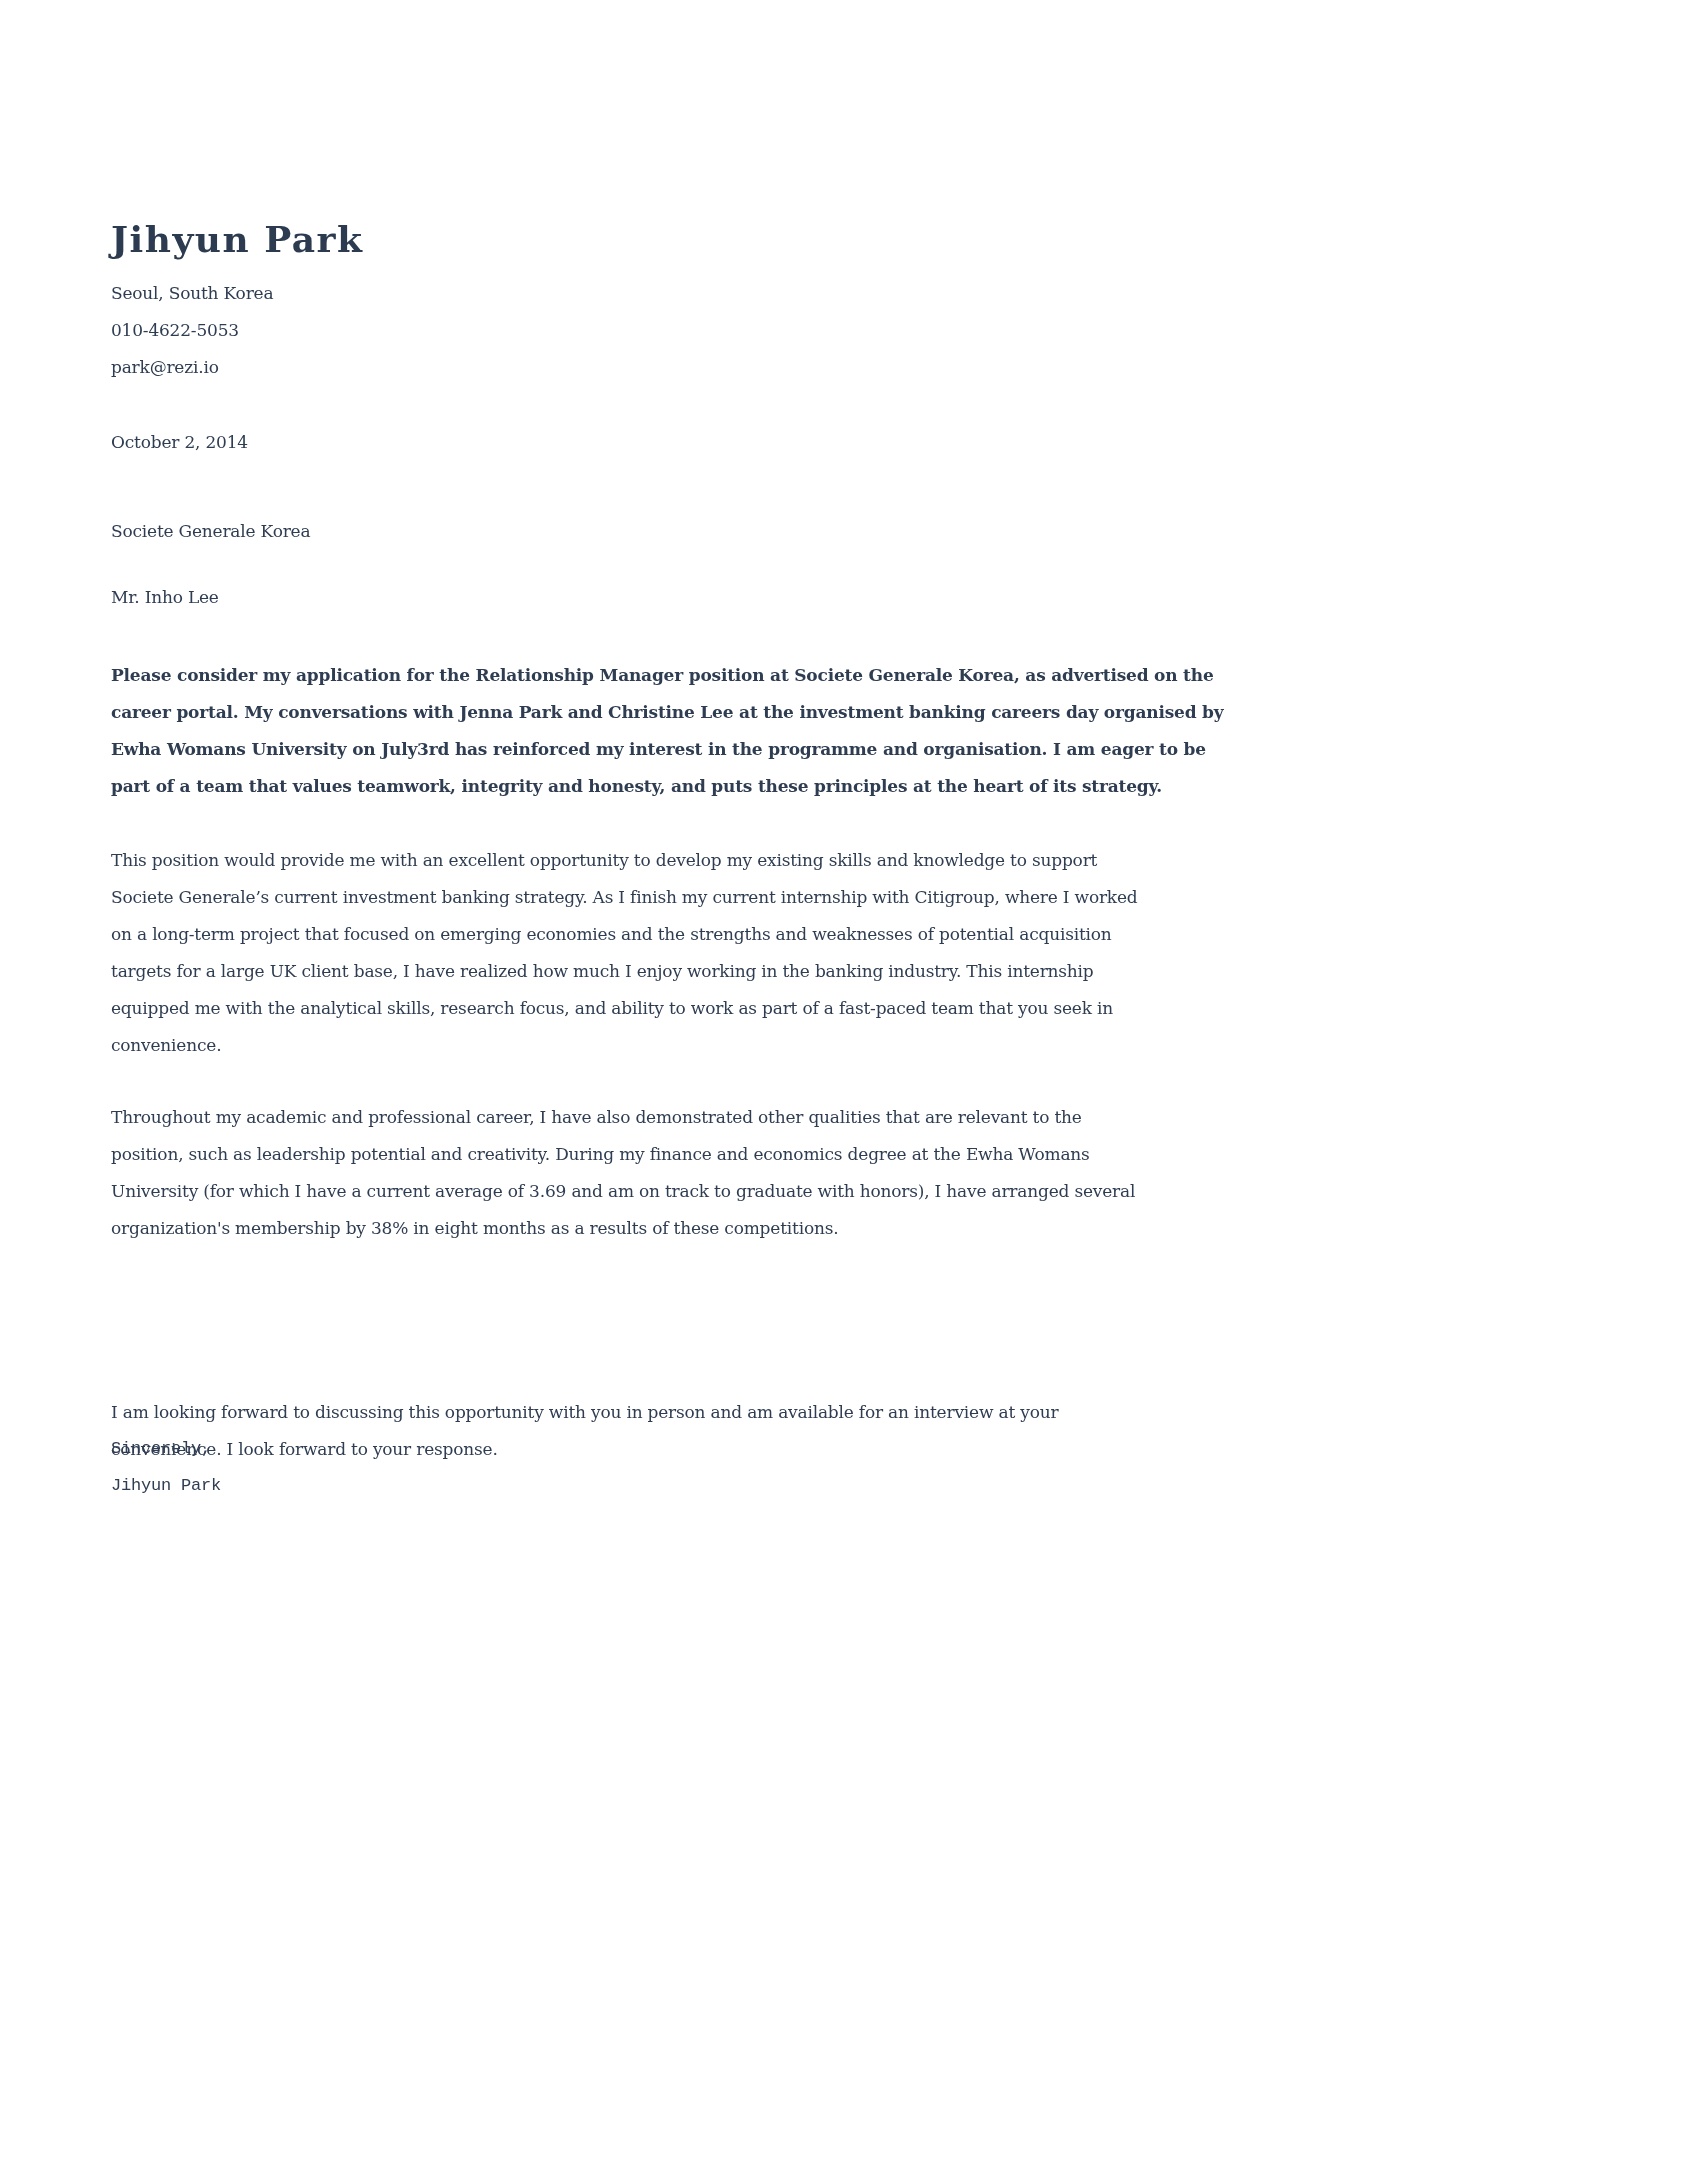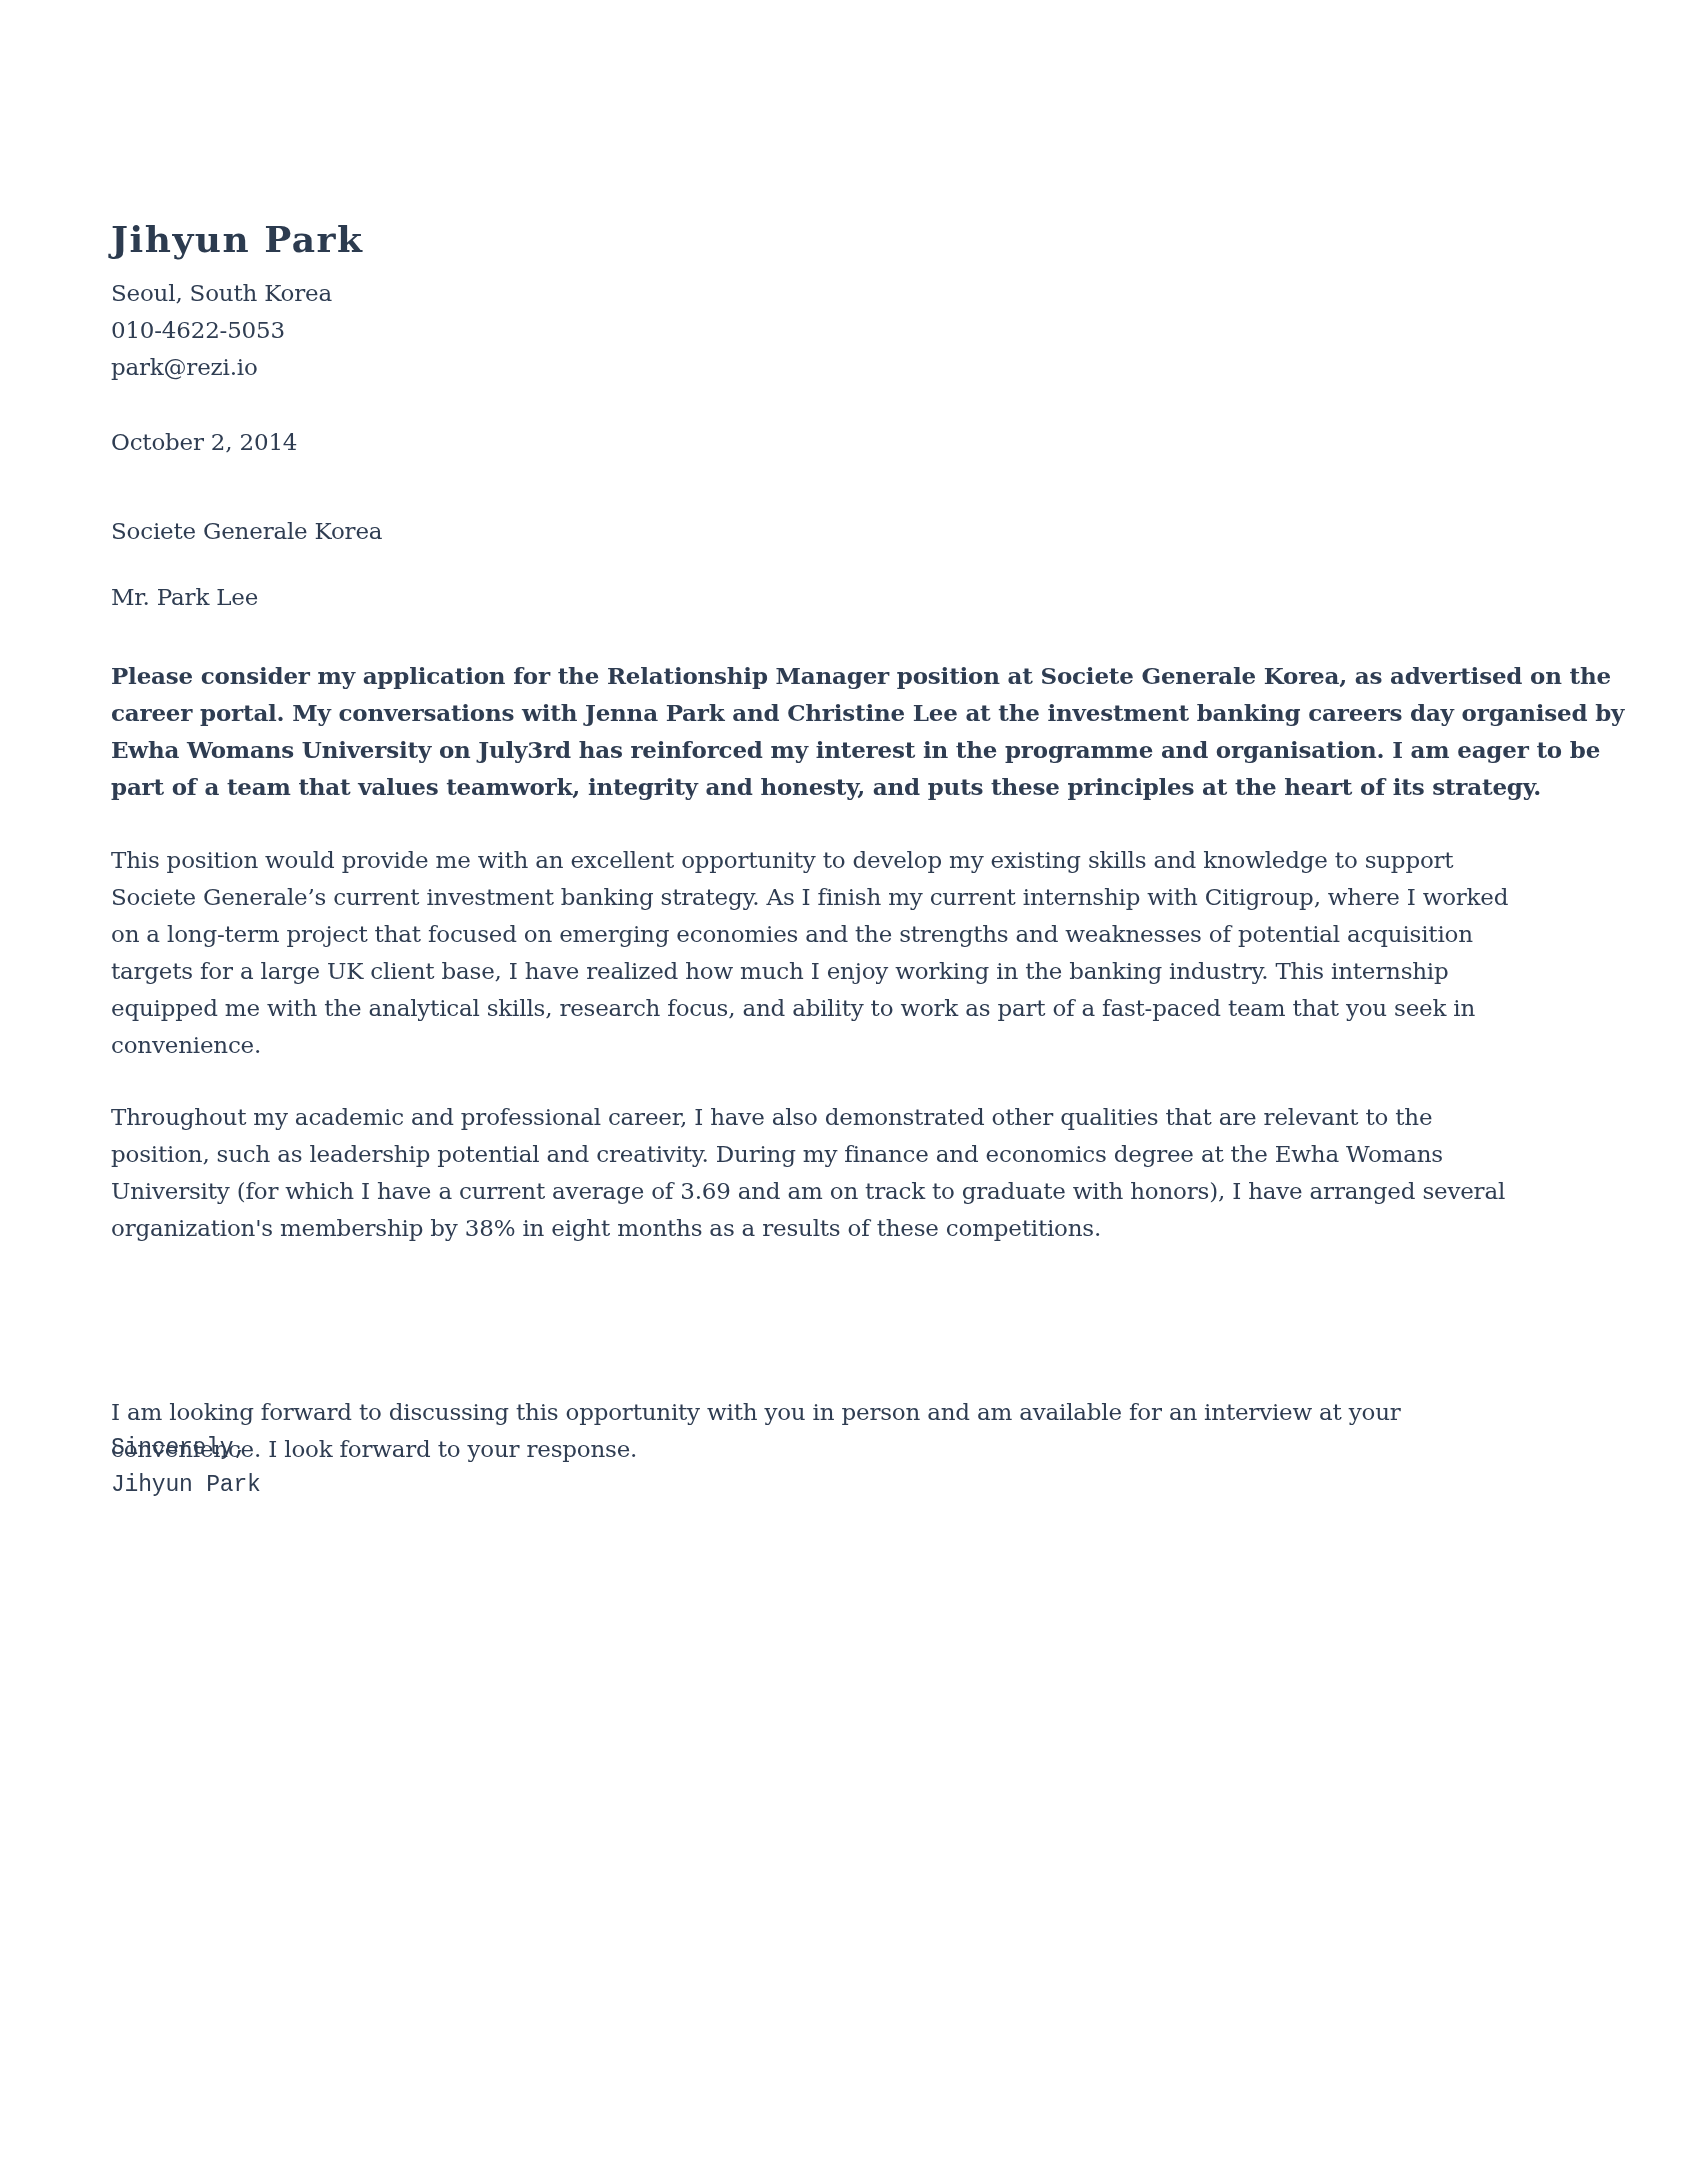--- a/index.html
+++ b/index.html
@@ -37,21 +37,21 @@
       font-weight: bold;
       font-size: 36px;
       letter-spacing: 1.5px;
       color: #2c3b4f;
       line-height: 46px;
       white-space: nowrap;
     }
     .block {
       position: absolute;
       left: 0;
-      font-size: 23px;
+      font-size: 17px;
       line-height: 37px;
       white-space: nowrap;
       letter-spacing: -0.2px;
     }
     .line {
       display: block;
       height: 37px;
     }
     .contact { top: 275px; }
     .date { top: 424px; }
@@ -79,21 +79,21 @@
 
     <div class="block date">
       <span class="line">October 2, 2014</span>
     </div>
 
     <div class="block company">
       <span class="line">Societe Generale Korea</span>
     </div>
 
     <div class="block recipient">
-      <span class="line">Mr. Park Lee</span>
+      <span class="line">Mr. Inho Lee</span>
     </div>
 
     <div class="block p1">
       <span class="line">Please consider my application for the Relationship Manager position at Societe Generale Korea, as advertised on the</span>
       <span class="line">career portal. My conversations with Jenna Park and Christine Lee at the investment banking careers day organised by</span>
       <span class="line">Ewha Womans University on July3rd has reinforced my interest in the programme and organisation. I am eager to be</span>
       <span class="line">part of a team that values teamwork, integrity and honesty, and puts these principles at the heart of its strategy.</span>
     </div>
 
     <div class="block p2">

